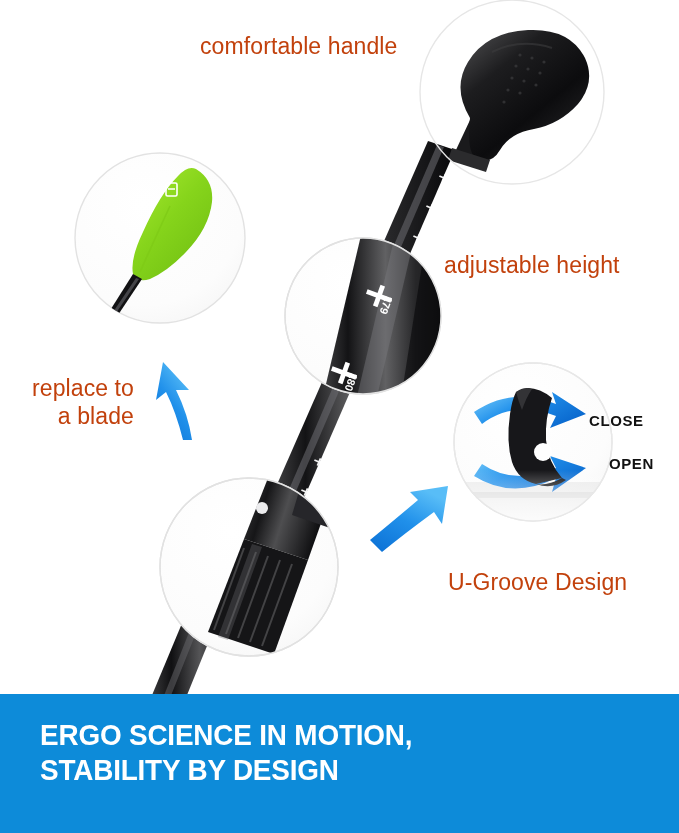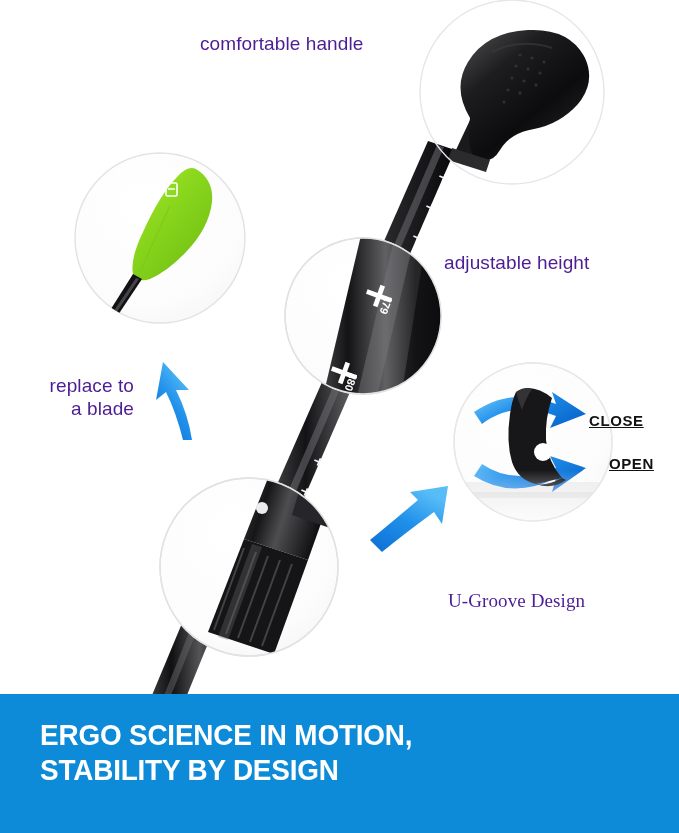--- a/index.html
+++ b/index.html
@@ -12,48 +12,47 @@
     width: 679px;
     height: 833px;
     background: #ffffff;
     overflow: hidden;
     font-family: "Liberation Sans", sans-serif;
   }
 
   
   .label {
     position: absolute;
-    color: #4c1d95;
-    font-size: 19px;
+    color: #c2410c;
+    font-size: 23px;
     font-weight: 400;
     letter-spacing: 0.1px;
     white-space: pre-line;
     line-height: 1.22;
   }
   #label-comfortable-handle { left: 200px; top: 32px; }
   #label-adjustable-height  { left: 444px; top: 251px; }
   #label-replace-blade      { left: 30px;  top: 374px; text-align: right; width: 104px; }
-  #label-ugroove            { left: 448px; top: 589px; font-family: Liberation Serif, serif; }
+  #label-ugroove            { left: 448px; top: 568px; }
 
   
   #art {
     position: absolute;
     left: 0; top: 0;
     width: 679px;
     height: 700px;
   }
 
   
   .cap-label {
     position: absolute;
     color: #111111;
     font-size: 15px;
     font-weight: bold;
     letter-spacing: 0.6px;
-    text-decoration: underline;
   }
   #cap-close { left: 589px; top: 412px; }
   #cap-open  { left: 589px; top: 455px; margin-left: 20px; }
 
   
   #banner {
     position: absolute;
     left: 0;
     top: 694px;
     width: 679px;

